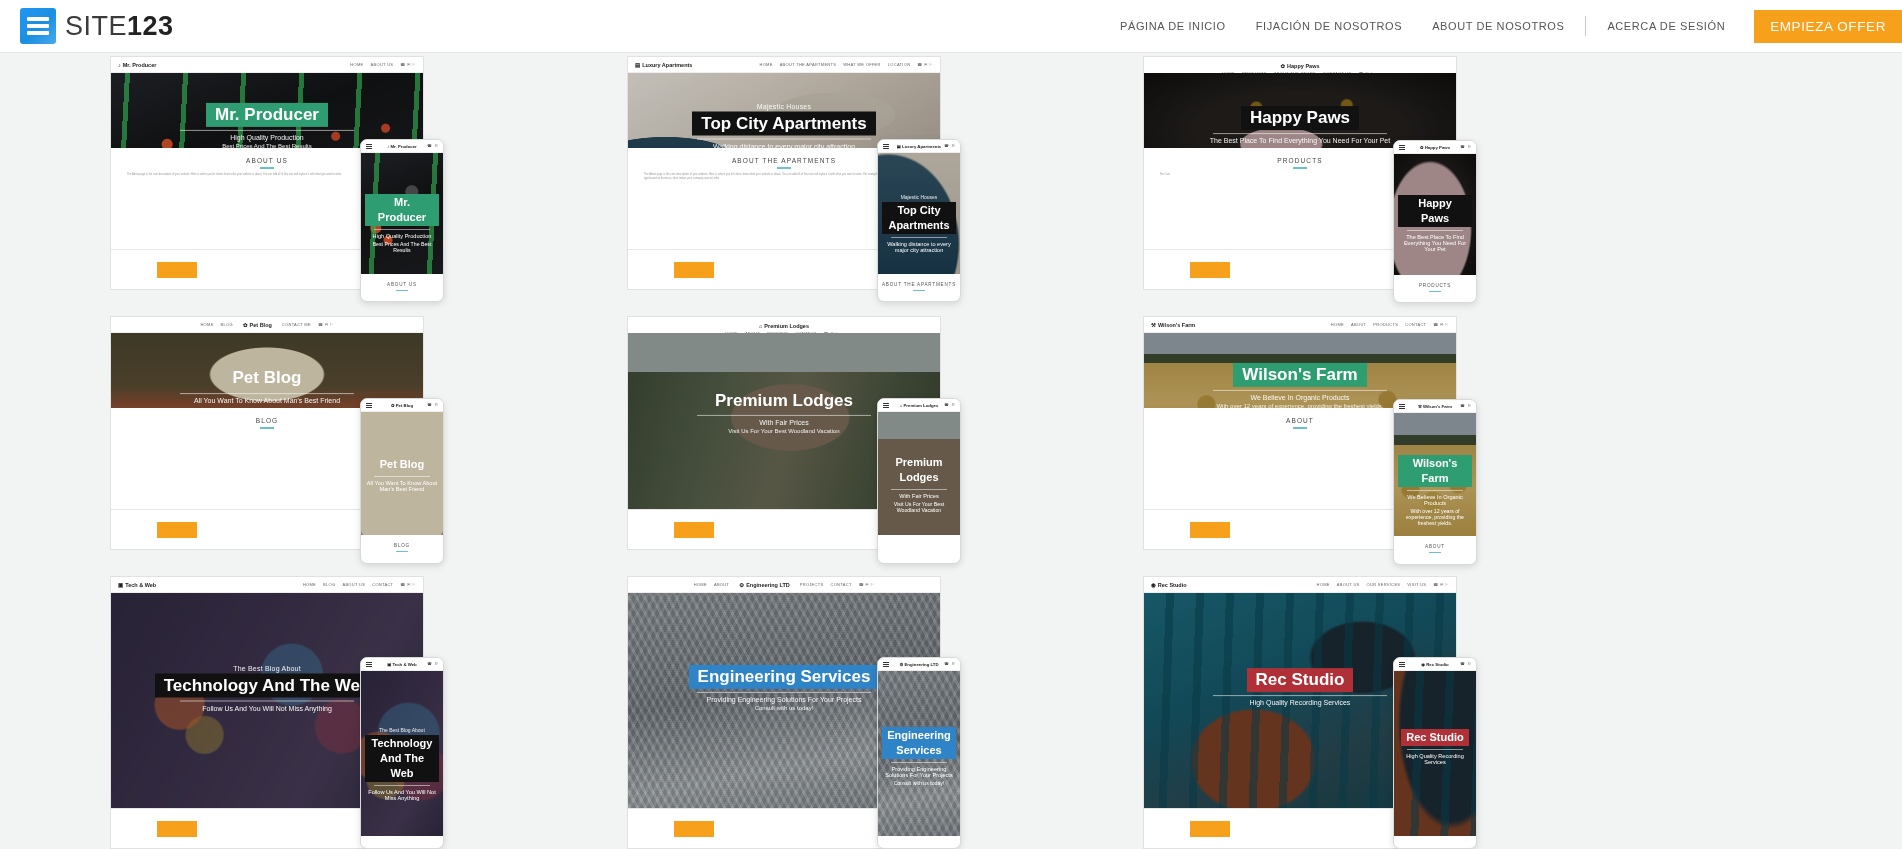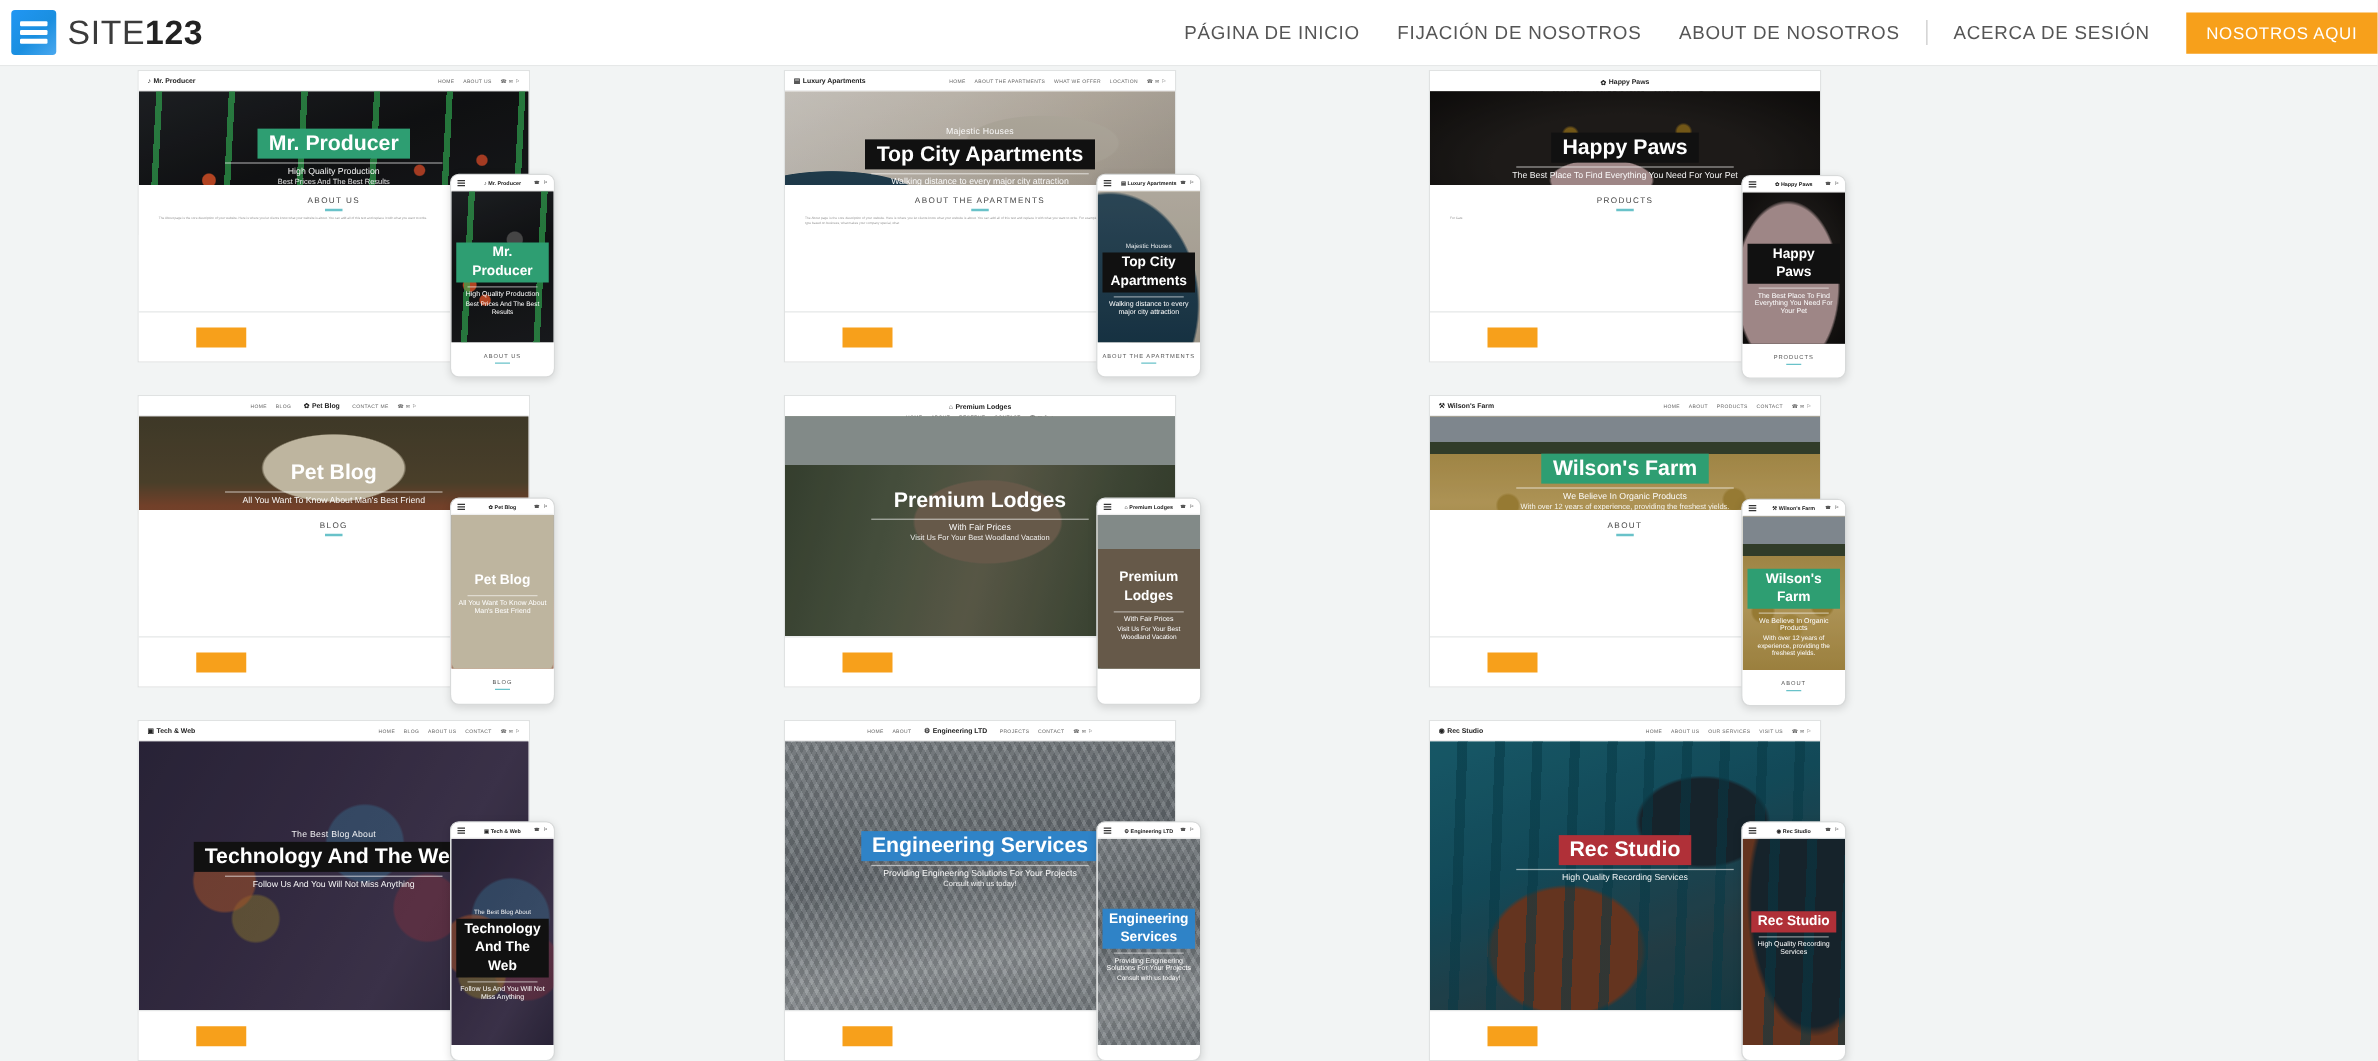--- a/index.html
+++ b/index.html
@@ -14,21 +14,21 @@
   #header {
     position: absolute; top:0; left:0;
     width: 1902px; height: 53px;
     background: #ffffff;
     border-bottom: 1px solid #e6e8e8;
     display: flex; align-items: center;
     z-index: 200;
   }
   #logo-wrap {
     display: flex; align-items: center;
-    margin-left: 9px;
+    margin-left: 20px;
     gap: 9px;
   }
   #logo-mark {
     width: 36px; height: 36px;
     background: linear-gradient(135deg,#2196f3 0%,#1a8fe0 55%,#4aa8ef 100%);
     border-radius: 3px;
     position: relative;
     flex: 0 0 auto;
   }
   #logo-mark i {
@@ -42,21 +42,21 @@
     font-size: 27px; letter-spacing:.5px; color:#333; line-height:1;
   }
   #logo-text b { font-weight:700; color:#222; }
   #logo-text span.thin { font-weight:300; color:#3b3b3b; }
 
   #nav {
     margin-left: auto;
     display: flex; align-items: center; height:53px;
   }
   .nav-link {
-    font-size: 15px; color:#555; letter-spacing:.6px;
+    font-size: 11px; color:#555; letter-spacing:.6px;
     padding: 0 15px; cursor:pointer; white-space:nowrap;
     text-decoration:none;
   }
   .nav-sep {
     width:1px; height:20px; background:#c9c9c9; margin:0 6px;
   }
   #cta {
     background:#f7a01b; color:#fff; font-size:13.5px; letter-spacing:.6px;
     padding: 10px 16px; margin-left:14px; margin-right:0px;
     cursor:pointer; white-space:nowrap; border:none;
@@ -244,21 +244,21 @@
     </div>
     <div id="logo-text"><span class="thin">SITE</span><b>123</b></div>
   </div>
 
   <nav id="nav">
     <a class="nav-link">PÁGINA DE INICIO</a>
     <a class="nav-link">FIJACIÓN DE NOSOTROS</a>
     <a class="nav-link">ABOUT DE NOSOTROS</a>
     <span class="nav-sep"></span>
     <a class="nav-link">ACERCA DE SESIÓN</a>
-    <button id="cta">NOSOTROS AQUI</button>
+    <button id="cta">EMPIEZA OFFER</button>
   </nav>
 </div>
 
 <div id="grid">
     <div class="card" style="left: 110px; top: 3px; width: 314px; height: 234px;">
     <div class="desk" style="bottom:40px;">
       <div class="desk-bar" style="justify-content:space-between;padding:0 7px;">
         <div class="brand">
             <span>♪</span>
             <span>Mr. Producer</span>

